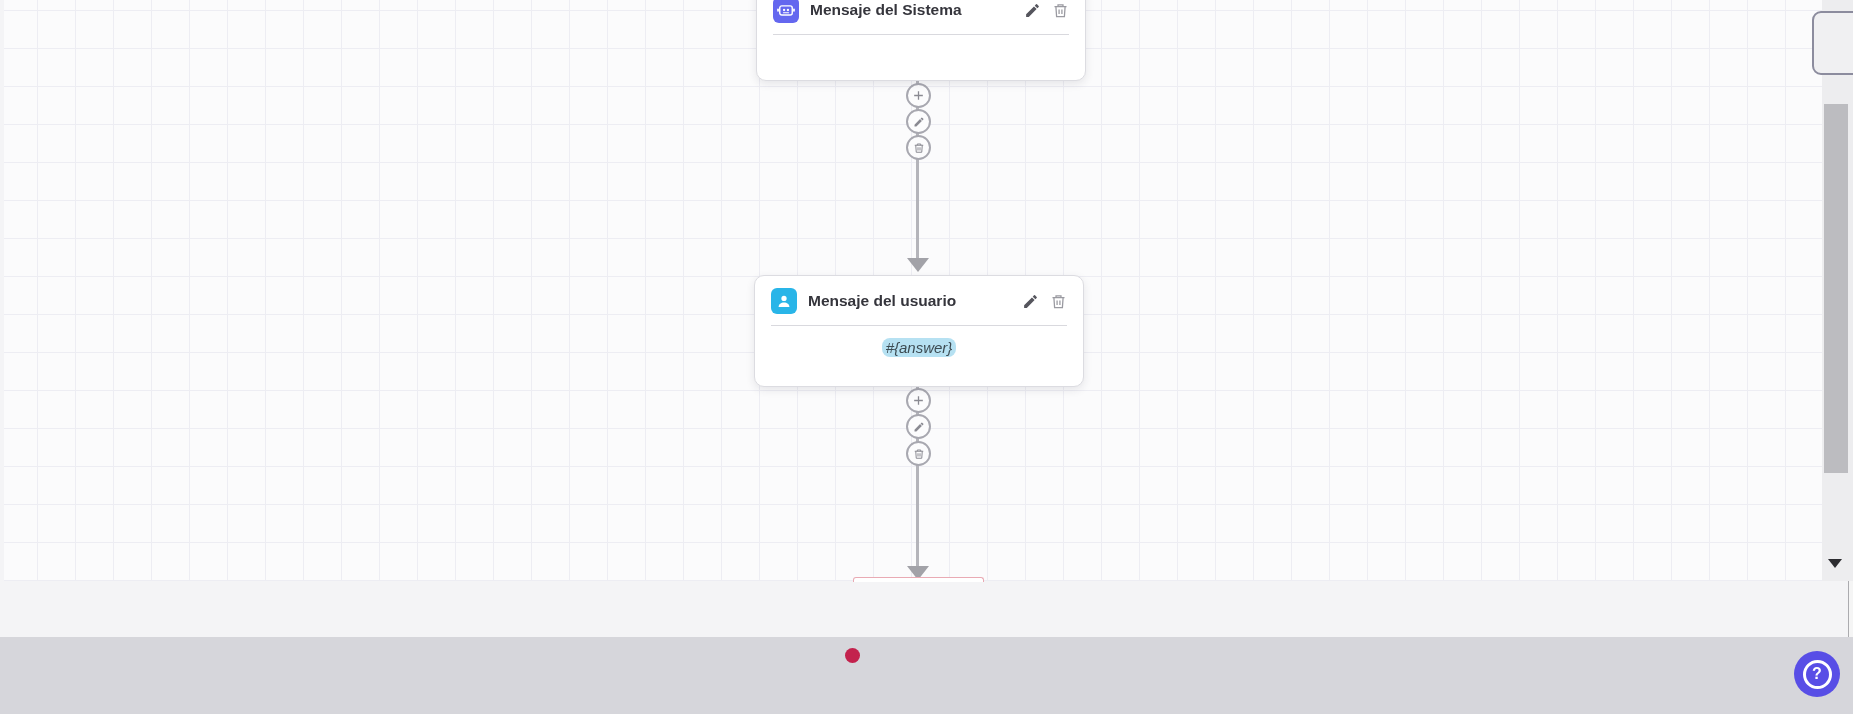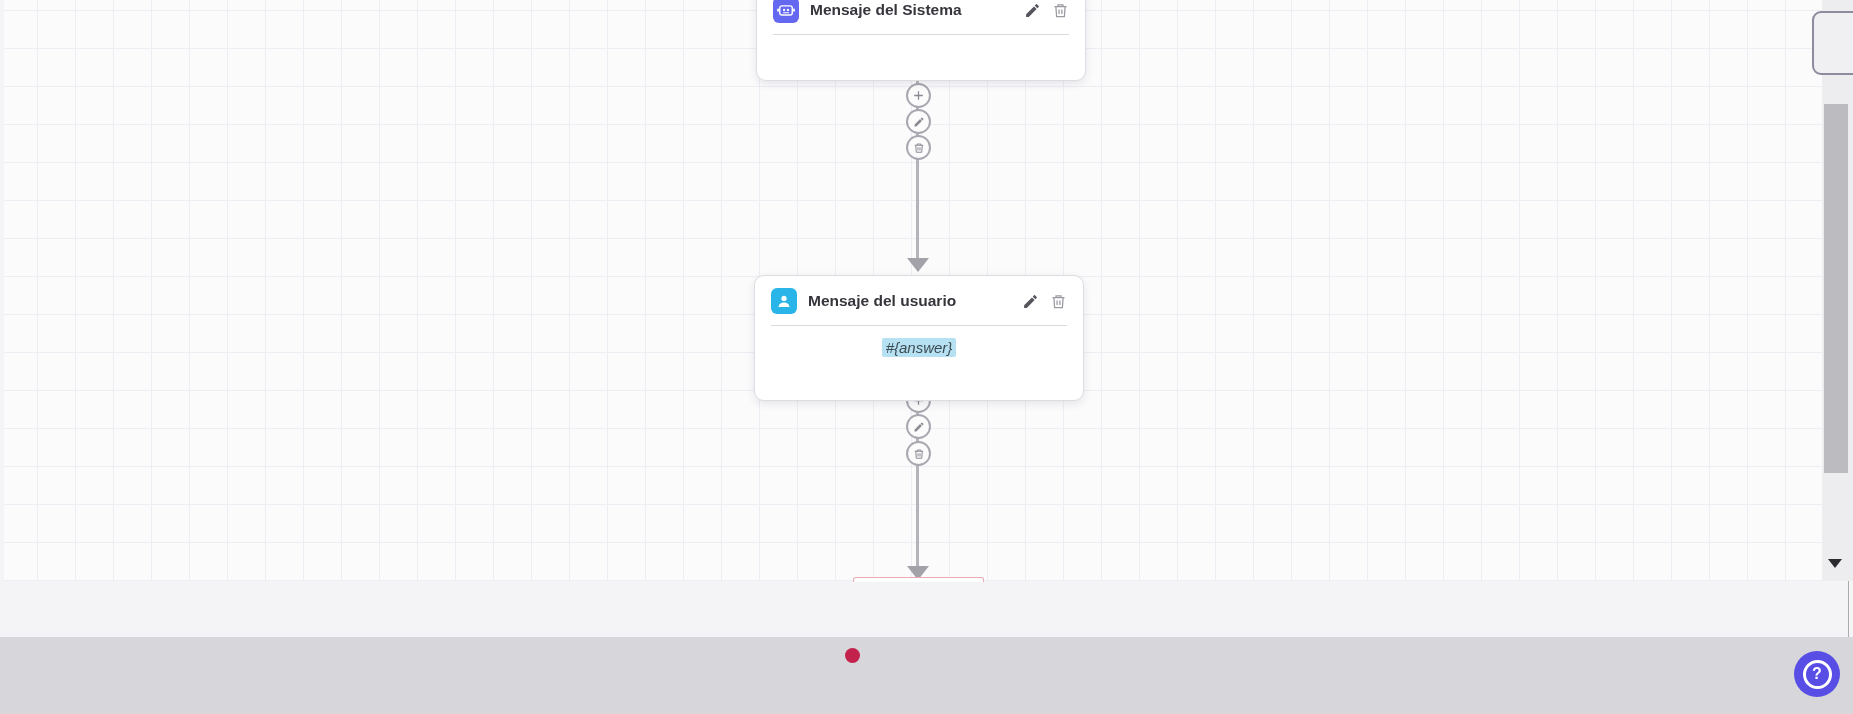--- a/index.html
+++ b/index.html
@@ -32,21 +32,21 @@
   }
   .node-icon.system { background:#6467ef; }
   .node-icon.user   { background:#29b5e8; }
   .node-title { margin-left:11px; font-weight:700; font-size:15.5px; color:#35353c; flex:1 1 auto; white-space:nowrap; }
   .node-actions { display:flex; align-items:center; gap:11px; }
   .act-edit   { color:#55555d; display:flex; }
   .act-delete { color:#9a9aa1; display:flex; }
   .node-divider { height:1px; background:#d9d9de; margin-top:11px; }
   .node-body { font-size:14.5px; color:#4f4f57; padding-top:13px; }
   .node-body.centered { text-align:center; }
-  .var-chip { background:#b6e1f2; color:#3c4b52; font-style:italic; font-size:15px; padding:1px 4px; border-radius:2px; }
+  .var-chip { background:#b6e1f2; color:#3c4b52; font-style:italic; font-size:15px; padding:1px 4px; border-radius:8px; }
 
   
   .vline { position:absolute; width:3px; background:#b4b4ba; left:912px; z-index:2; }
   .arrow-down {
     position:absolute; width:0; height:0; left:903px; z-index:2;
     border-left:11px solid transparent; border-right:11px solid transparent;
     border-top:14px solid #a2a2a8;
   }
   .cbtn {
     position:absolute; width:25px; height:25px; border-radius:50%;
@@ -149,21 +149,21 @@
       <svg width="12" height="12" viewBox="0 0 24 24" fill="currentColor">
           <path d="M3 17.25V21h3.75L17.81 9.94l-3.75-3.75L3 17.25zM20.71 7.04a1 1 0 0 0 0-1.41l-2.34-2.34a1 1 0 0 0-1.41 0l-1.83 1.83 3.75 3.75 1.83-1.83z"></path>
         </svg>
     </div>
     <div class="cbtn" style="top:135px;">
       <svg width="12" height="12" viewBox="0 0 24 24" fill="none" stroke="currentColor" stroke-width="2">
           <path d="M3.5 6.5h17M8.5 6.5V4h7v2.5M18.5 6.5l-1 14h-11l-1-14M10 10.5v6.5M14 10.5v6.5"></path>
         </svg>
     </div>
 
-    <div class="node" style="left:750px; top:275px; height:126px;">
+    <div class="node" style="left:750px; top:275px; height:112px;">
       <div class="node-header">
         <span class="node-icon user">
           <svg width="18" height="18" viewBox="0 0 24 24" fill="#ffffff">
             <circle cx="12" cy="8.6" r="3.5"></circle>
             <path d="M4.8 20c0-3.7 3.2-6 7.2-6s7.2 2.3 7.2 6z"></path>
           </svg>
         </span>
         <span class="node-title">Mensaje del usuario</span>
         <span class="node-actions">
           <span class="act-edit">

